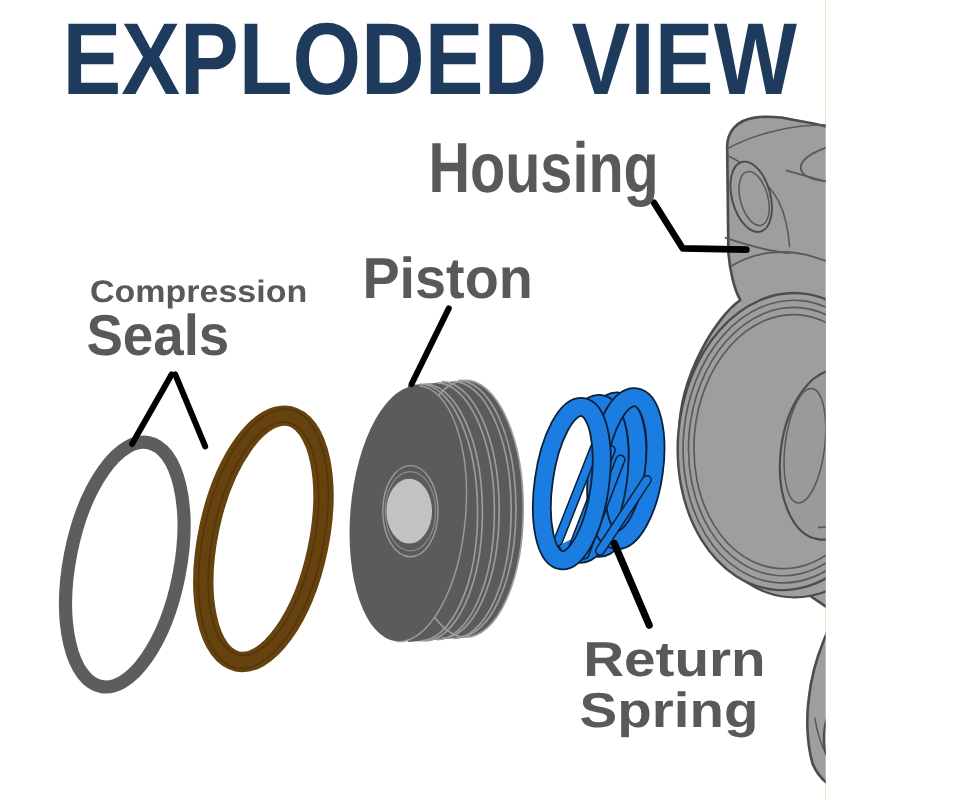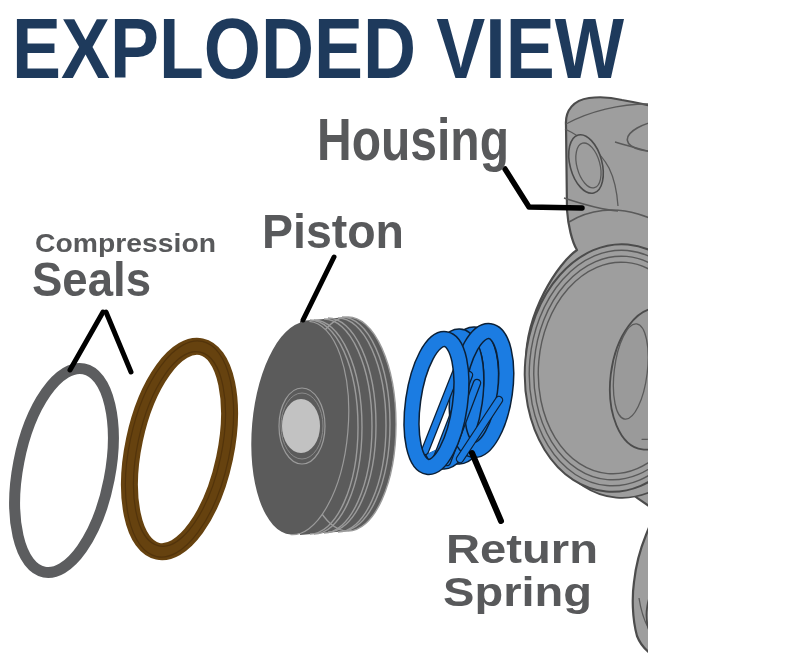--- a/index.html
+++ b/index.html
@@ -1,17 +1,17 @@
 <!DOCTYPE html>
 <html><head>
 <meta charset="utf-8">
 <style>
   html,body{margin:0;padding:0;background:#ffffff;}
   .stage{position:relative;width:648px;height:667px;overflow:hidden;background:#84cc16;
-         font-family:"Liberation Sans", sans-serif;}
+         font-family:"Liberation Sans", sans-serif;margin-left:40px;}
   svg{position:absolute;left:0;top:0;}
 </style>
 </head>
 <body>
 <div class="stage">
 <svg width="800" height="667" viewBox="0 0 800 667">
   <rect x="0" y="0" width="800" height="667" fill="#ffffff"></rect>
 
   <g id="housing">
 

